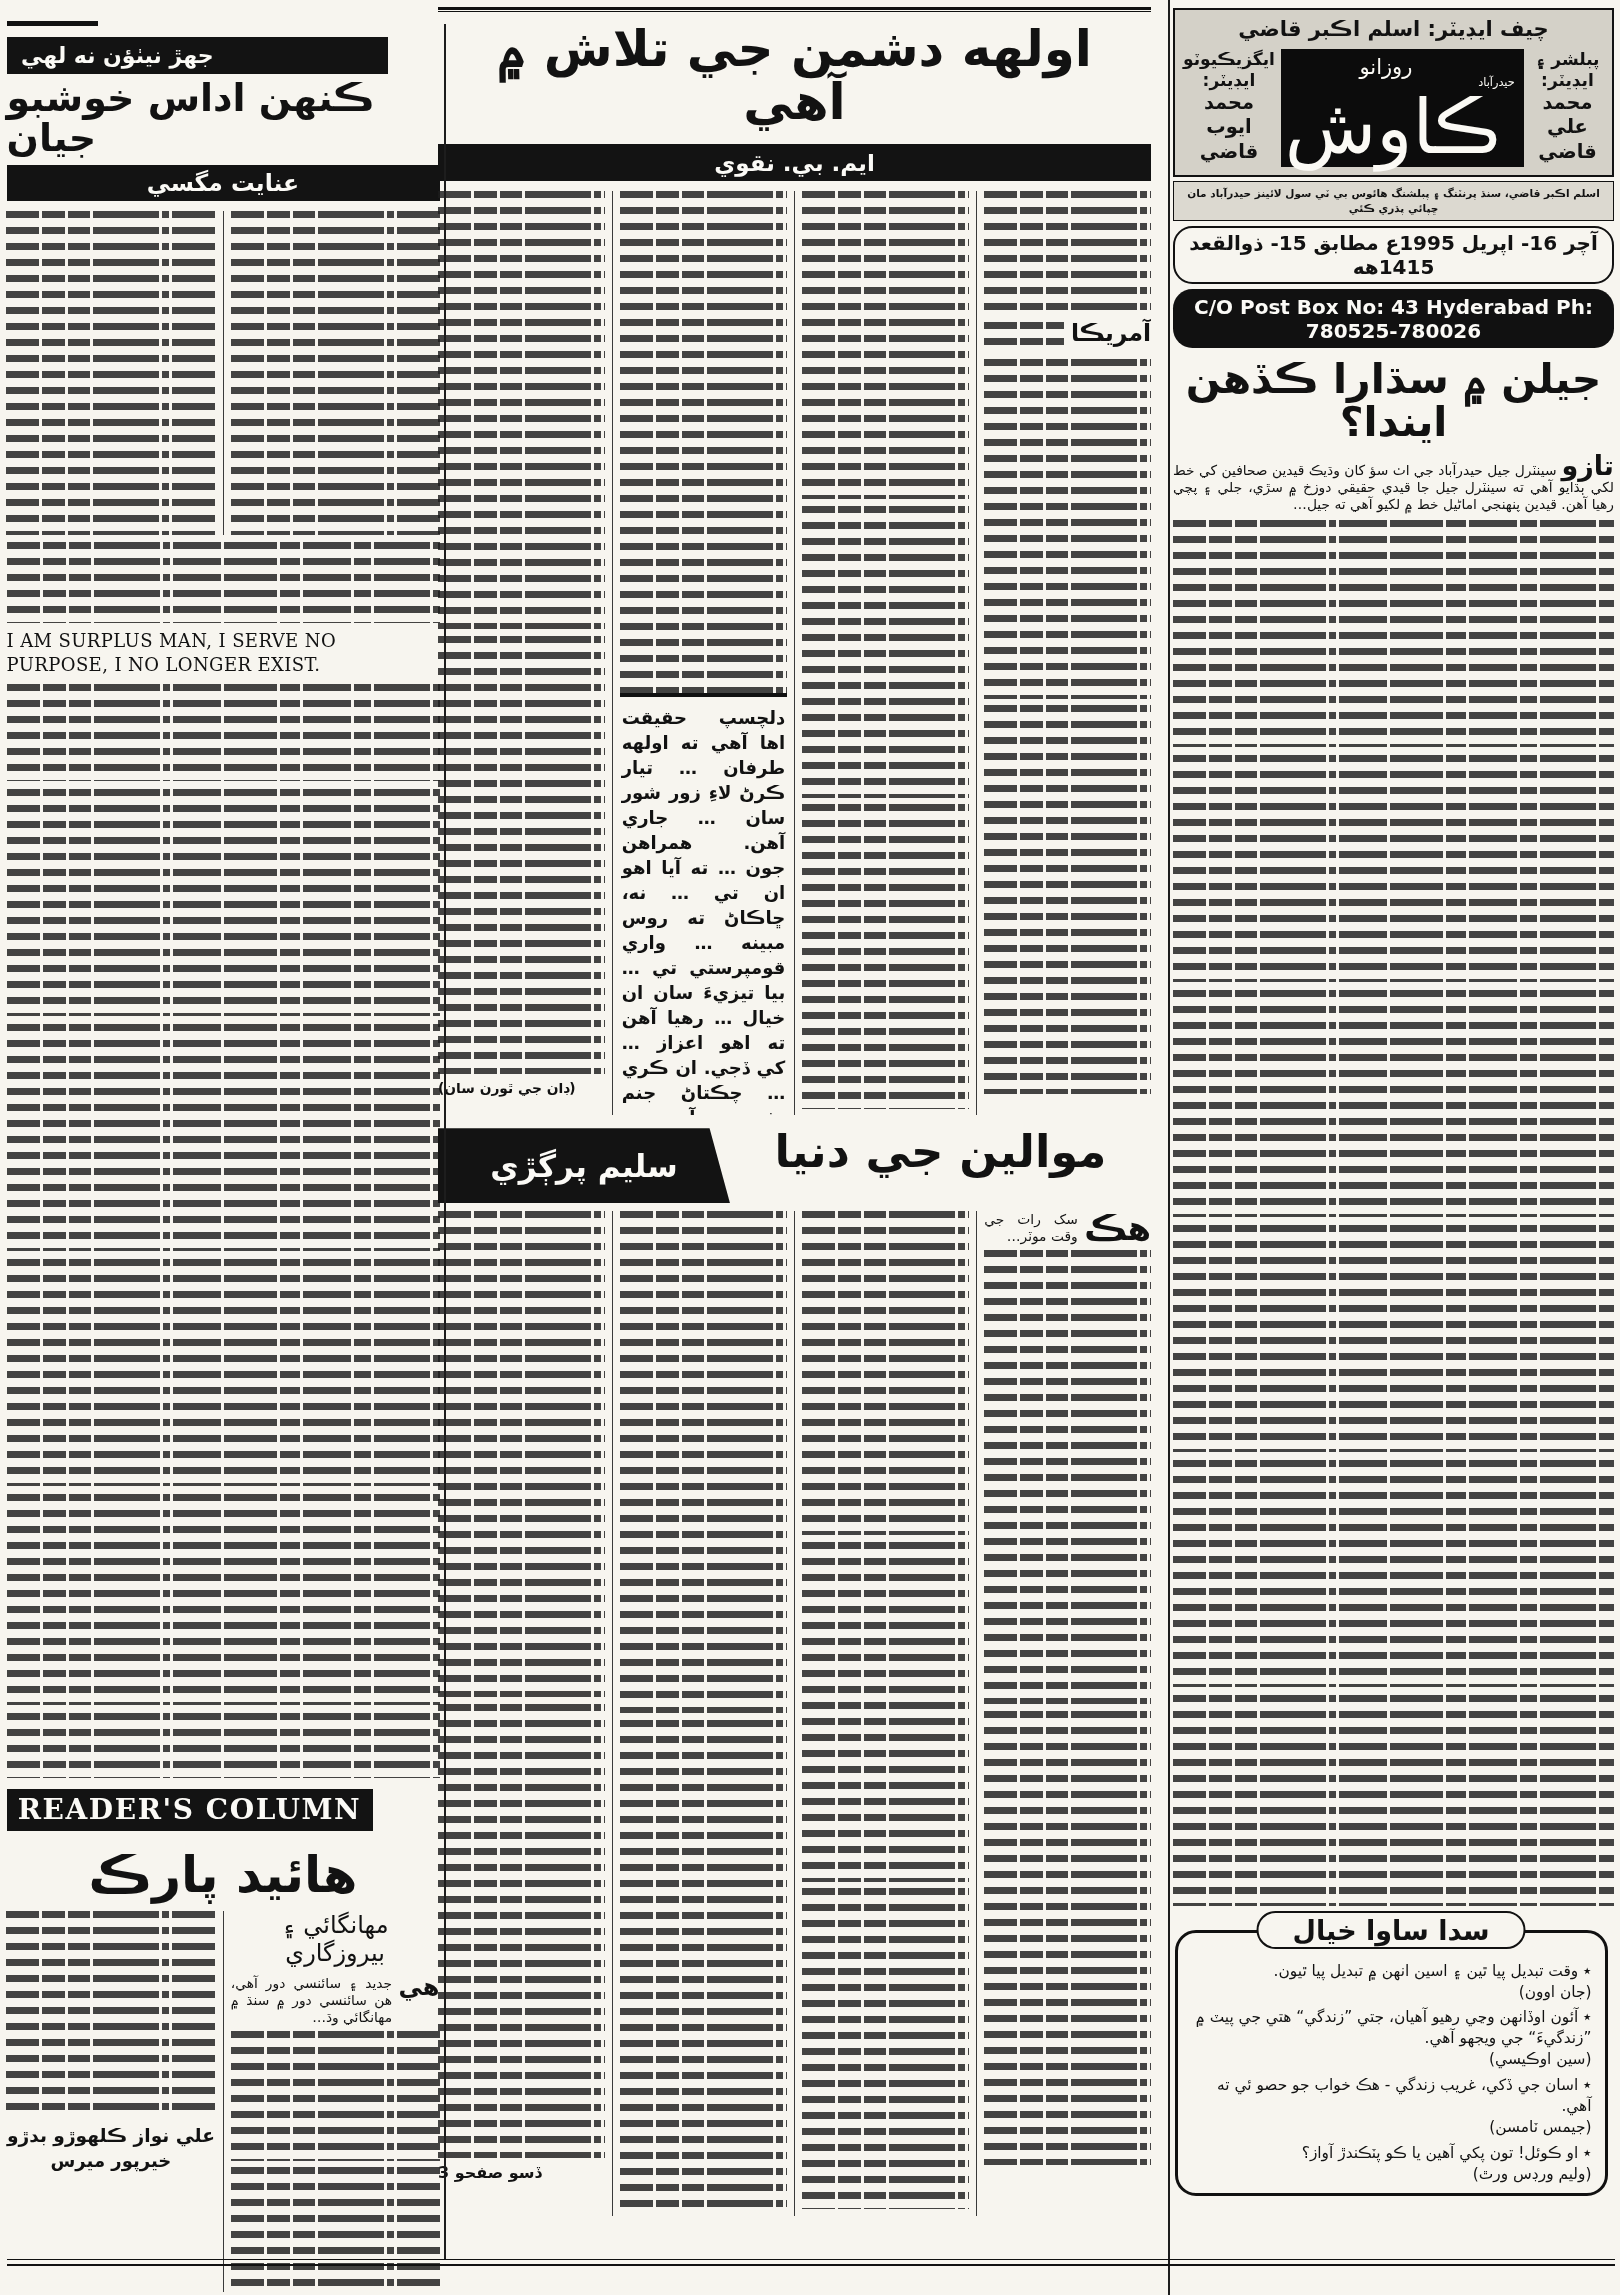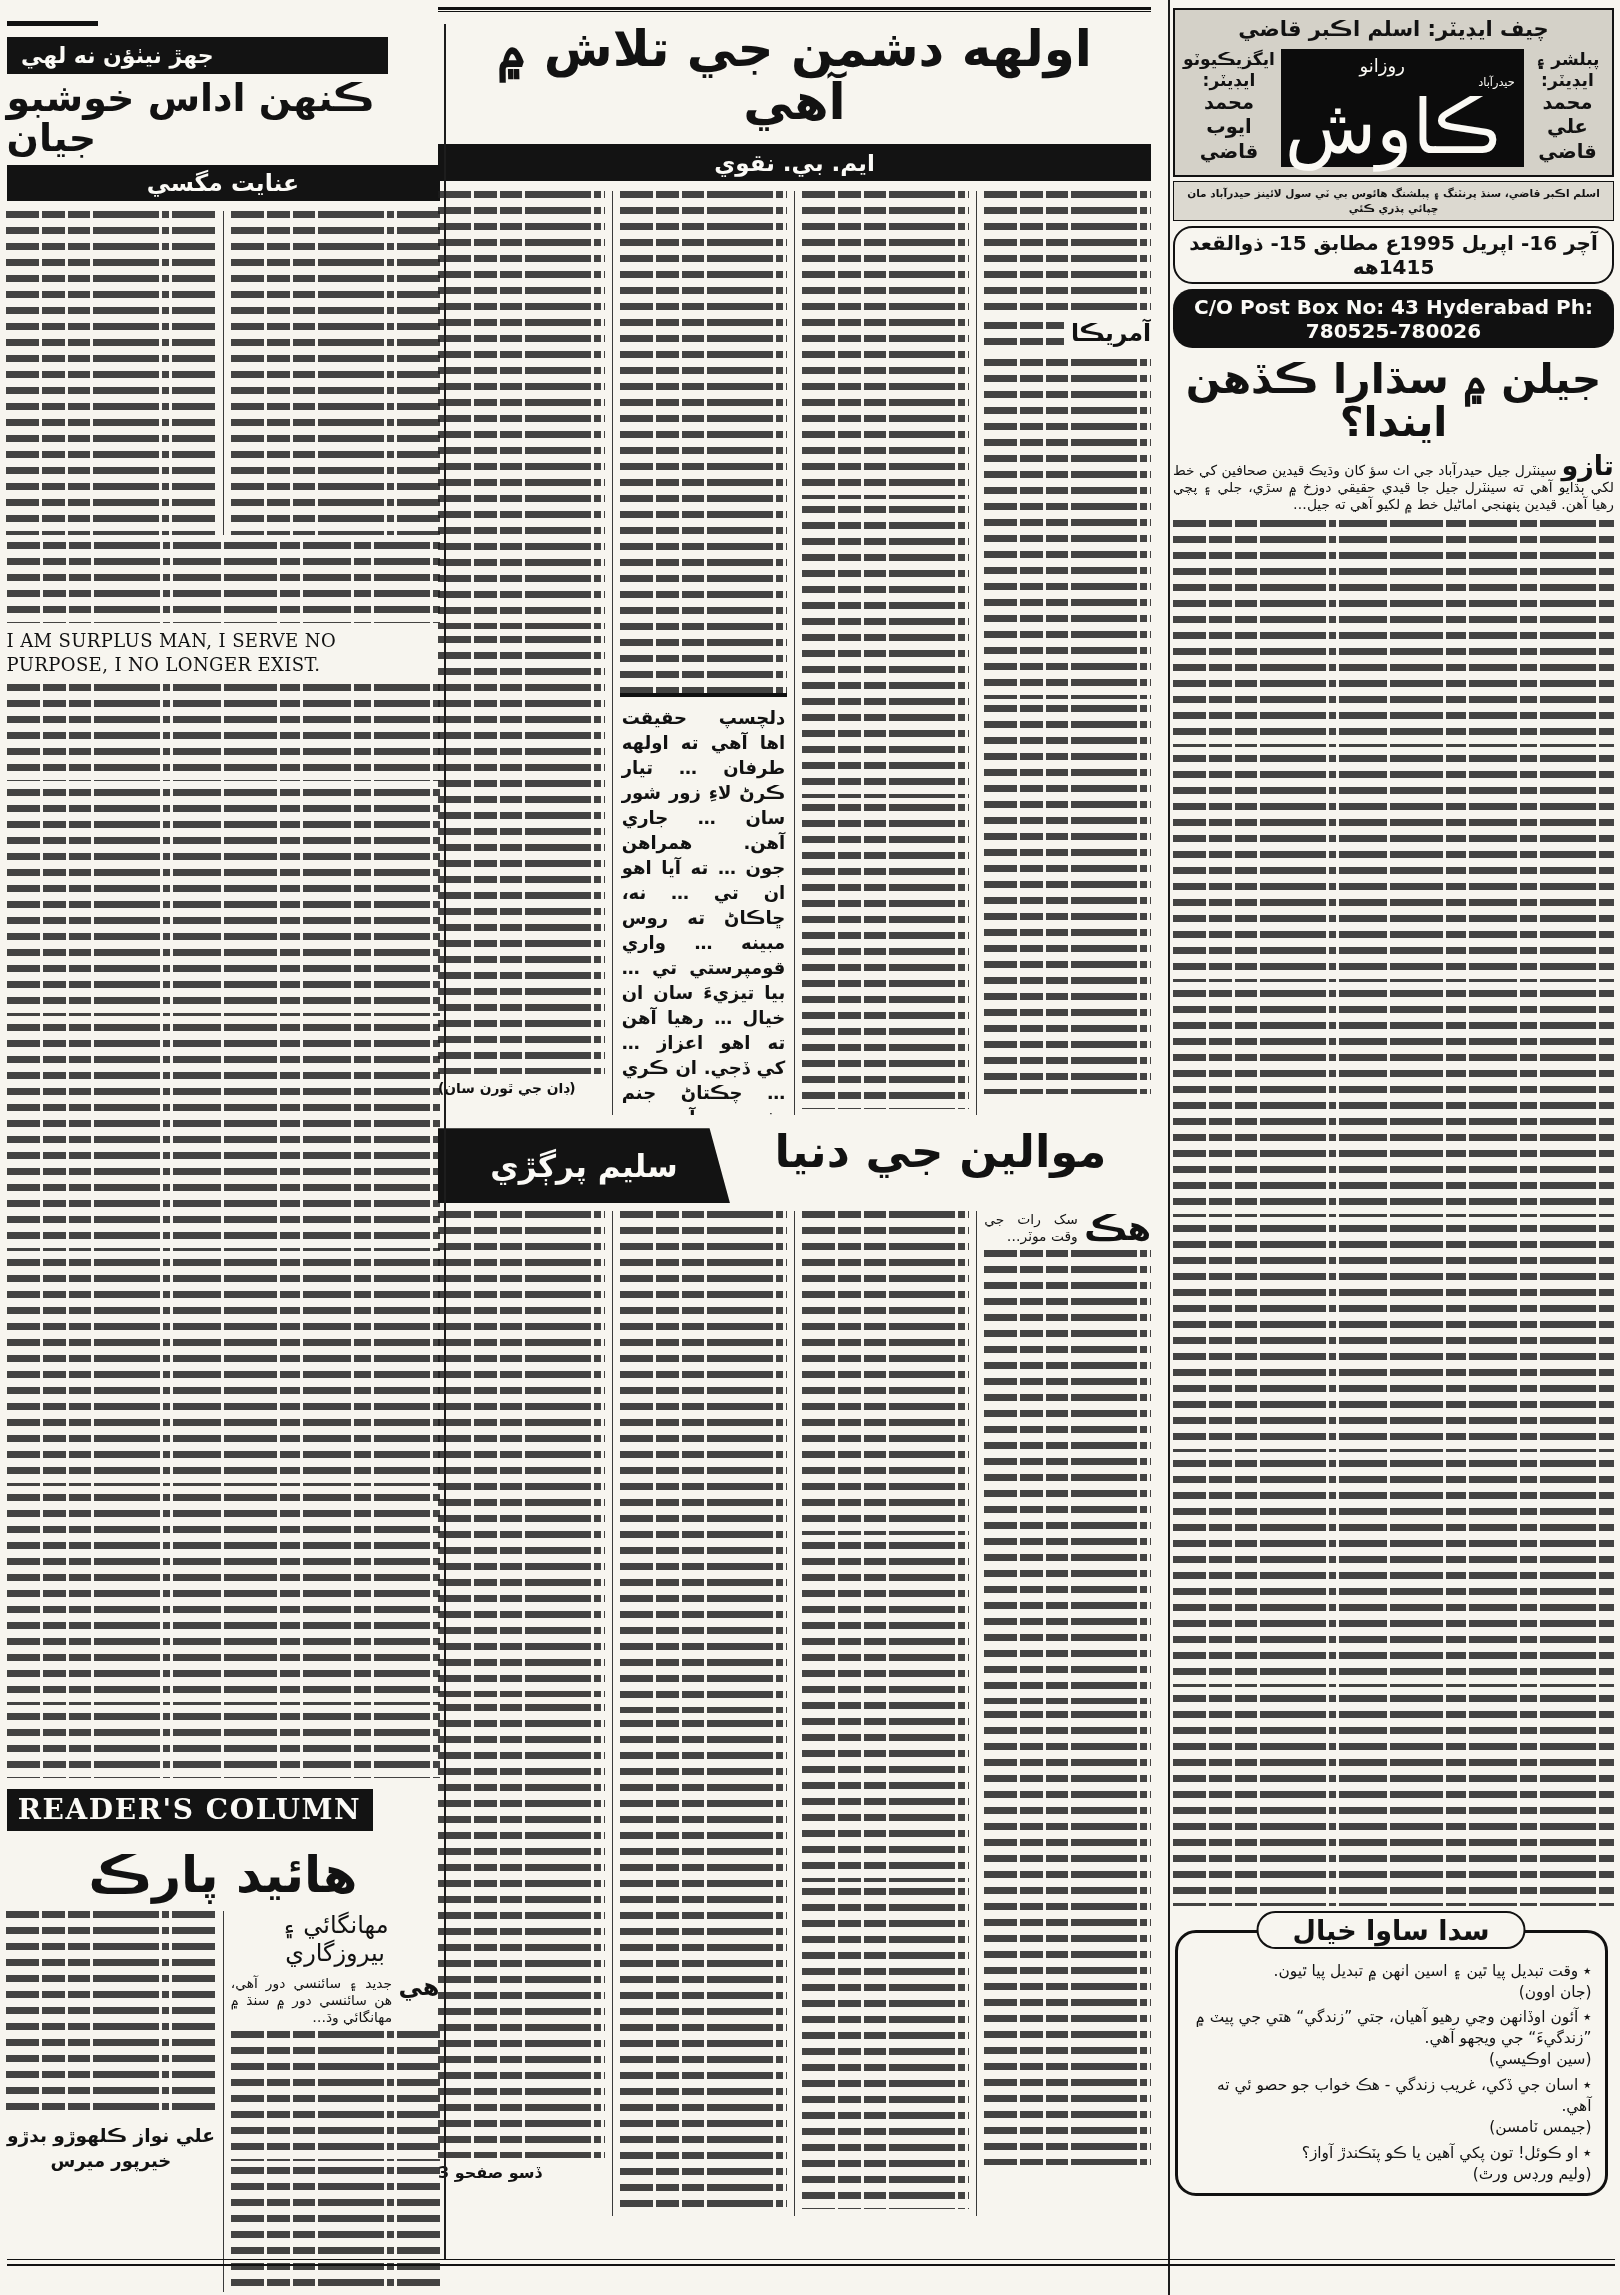--- a/index.html
+++ b/index.html
@@ -31,21 +31,21 @@
   
   .vrule{position:absolute;width:1.6px;background:#1d1d1d}
   .hdouble{position:absolute;border-top:1.6px solid #111;border-bottom:2.4px solid #111;height:6.5px}
 
   
   .masthead{border:2.4px solid #111;background:#d4d1c8;padding:6.5px 8px 8px}
   .mh-chief{font-size:21px;font-weight:bold;text-align:center;margin-bottom:8px}
   .mh-row{display:flex;direction:rtl;align-items:stretch;gap:6.5px}
   .mh-cell{flex:1;font-weight:bold;font-size:17px;line-height:1.25;text-align:center;display:flex;flex-direction:column;}
   .logo-box{width:243px;height:118px;background:#0c0c0c;color:#fbfaf5;position:relative;flex:none}
-  .logo-daily{position:absolute;top:6.5px;left:78px;font-size:18px}
+  .logo-daily{position:absolute;top:6.5px;left:78px;font-size:21px}
   .logo-city{position:absolute;top:27.5px;right:9.7px;font-size:11.3px}
   .logo-name{position:absolute;bottom:1.6px;right:24px;font-size:75px;font-weight:normal;line-height:1}
   .imprint{border:1.6px solid #111;background:#dcd9d0;font-size:10.5px;font-weight:bold;text-align:center;padding:4px 3.2px;margin-top:4.9px;line-height:1.4}
   .pill{border:2.4px solid #111;border-radius:19.4px;font-weight:bold;font-size:20px;text-align:center;padding:3.2px 4.9px;margin-top:4.9px}
   .pill-dark{background:#111;color:#fbfaf6;border-radius:19.4px;font-size:20px;text-align:center;padding:5.7px 3.2px;margin-top:4.9px;font-weight:bold}
   .jail-headline{font-size:41px;margin-top:9.7px}
   .eg-box{position:absolute;left:1.6px;right:6.5px;border:3.2px solid #111;border-radius:21px;padding:27.5px 13px 8px;background:#f7f5ef}
   .eg-tab{position:absolute;top:-22px;left:50%;transform:translateX(-50%);background:#f7f5ef;border:2.4px solid #111;border-radius:24px;padding:1.6px 34px;font-size:27px;font-weight:bold;white-space:nowrap}
   .eg-item{font-size:15.4px;line-height:21px;text-align:right}
   .eg-attr{font-size:15.4px;line-height:21px;text-align:right;margin-bottom:4.9px}

